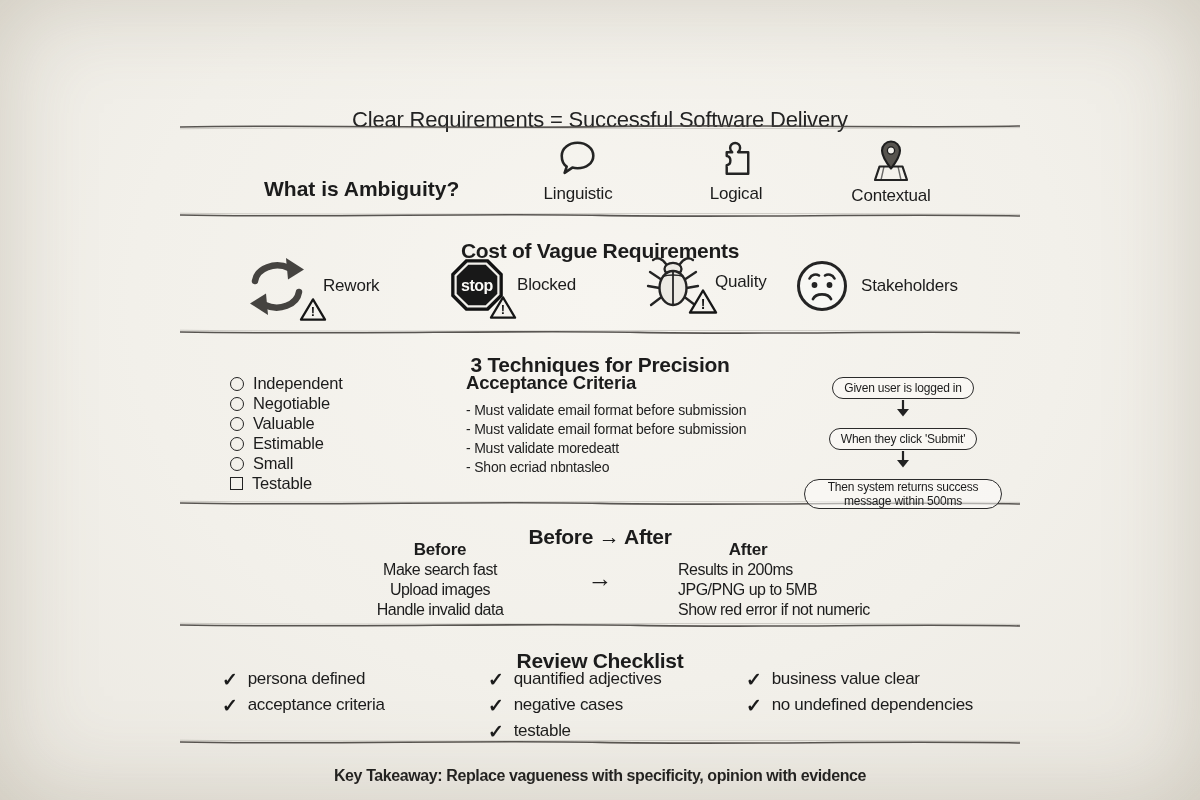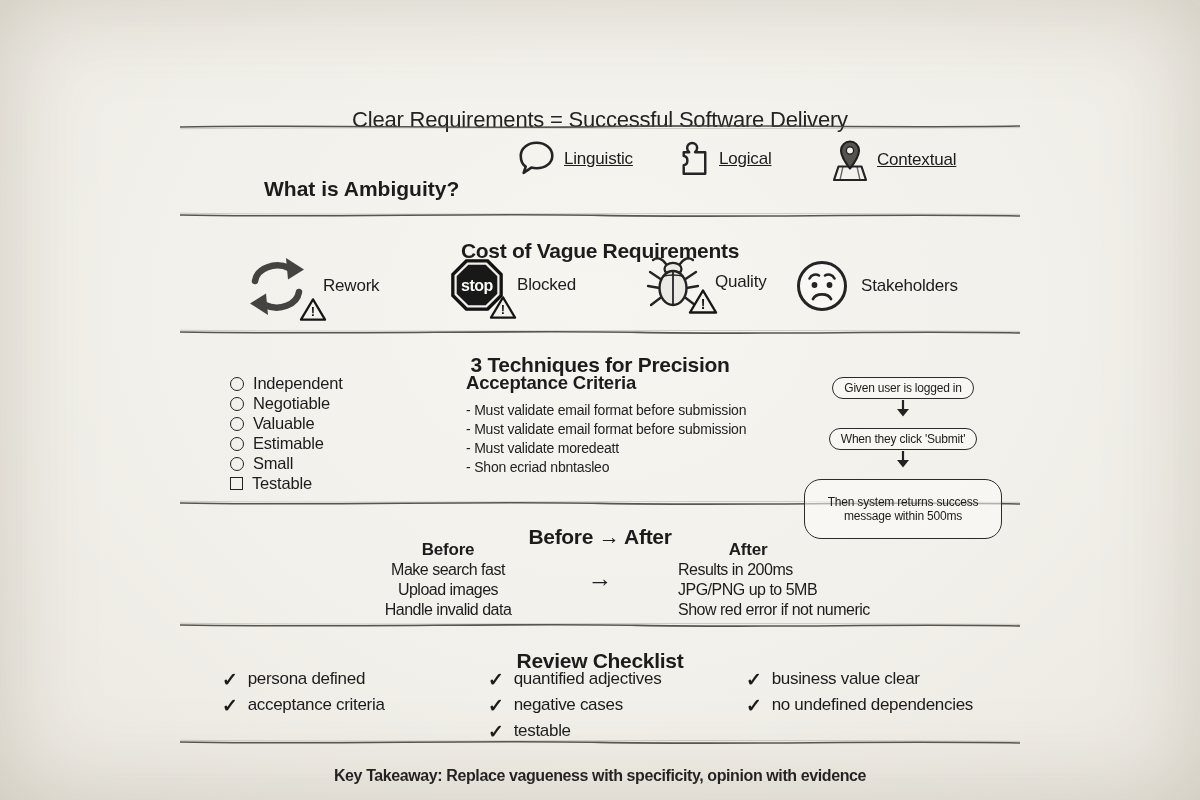--- a/index.html
+++ b/index.html
@@ -15,22 +15,22 @@
   .subtitle{position:absolute;top:85px;left:0;width:1200px;text-align:center;
     font-size:22px;font-weight:500;letter-spacing:-0.2px;color:#232323;}
   .divider{position:absolute;left:178px;width:844px;height:9px;}
   .flip{transform:scaleY(-1);}
   section{position:absolute;left:180px;width:840px;}
   .sec-heading{position:absolute;top:0;left:0;width:100%;text-align:center;
     font-size:21px;font-weight:700;letter-spacing:-0.3px;}
   
   #sec-ambiguity{top:132px;height:82px;}
   .amb-heading{position:absolute;left:84px;top:28px;font-size:21px;font-weight:700;}
-  .amb-type{position:absolute;top:5px;width:130px;display:flex;flex-direction:row;
-    align-items:center;gap:3px;text-decoration:underline;}
+  .amb-type{position:absolute;top:5px;width:130px;display:flex;flex-direction:column;
+    align-items:center;gap:3px;}
   .type-label{font-size:17px;font-weight:500;letter-spacing:-0.2px;}
   
   #sec-cost{top:222px;height:104px;}
   .cost-item{position:absolute;display:flex;align-items:center;gap:11px;}
   .cost-label{font-size:17px;font-weight:500;letter-spacing:-0.2px;}
   .icon-wrap{position:relative;display:inline-block;}
   .warn{position:absolute;right:-15px;bottom:-5px;}
   
   #sec-techniques{top:336px;height:160px;}
   .invest{position:absolute;left:50px;top:38px;display:flex;flex-direction:column;gap:1px;justify-content:flex-end;}
@@ -40,24 +40,24 @@
   .marker-square{width:11px;height:11px;border:1.8px solid #222;flex:0 0 auto;}
   .acceptance{position:absolute;left:286px;top:36px;width:340px;}
   .acc-heading{font-size:18.5px;font-weight:700;margin:0 0 7px 0;letter-spacing:-0.2px;}
   .acc-item{font-size:14px;line-height:19px;letter-spacing:-0.2px;color:#222;}
   .flow{position:absolute;left:615px;top:31px;width:216px;display:flex;
     flex-direction:column;align-items:center;gap:1px;}
   .flow-box{border:1.7px solid #2b2b2b;border-radius:14px;padding:3px 11px;
     font-size:12px;font-weight:500;text-align:center;letter-spacing:-0.2px;
     background:rgba(253,252,249,.55);white-space:nowrap;margin-top:10px;}
   .flow-box.wide{white-space:normal;max-width:172px;border-radius:17px;line-height:14px;
-    padding:15px 12px;}
+    padding:0 12px;}
   
   #sec-before-after{top:508px;height:110px;}
-  .ba-before{position:absolute;left:158px;top:32px;width:220px;text-align:center;}
+  .ba-before{position:absolute;left:150px;top:32px;width:220px;text-align:center;}
   .ba-col-heading{font-size:17px;font-weight:700;letter-spacing:-0.2px;}
   .ba-item{font-size:16px;line-height:20px;letter-spacing:-0.5px;}
   .ba-arrow{position:absolute;left:400px;top:56px;width:40px;text-align:center;
     font-size:25px;font-weight:600;}
   .ba-after{position:absolute;left:498px;top:32px;width:260px;text-align:left;}
   .ba-after .ba-col-heading{display:block;width:140px;text-align:center;}
   
   #sec-checklist{top:632px;height:104px;}
   .cl-col{position:absolute;top:35px;display:flex;flex-direction:column;gap:2px;}
   .cl-item{display:flex;align-items:center;gap:10px;font-size:17px;

